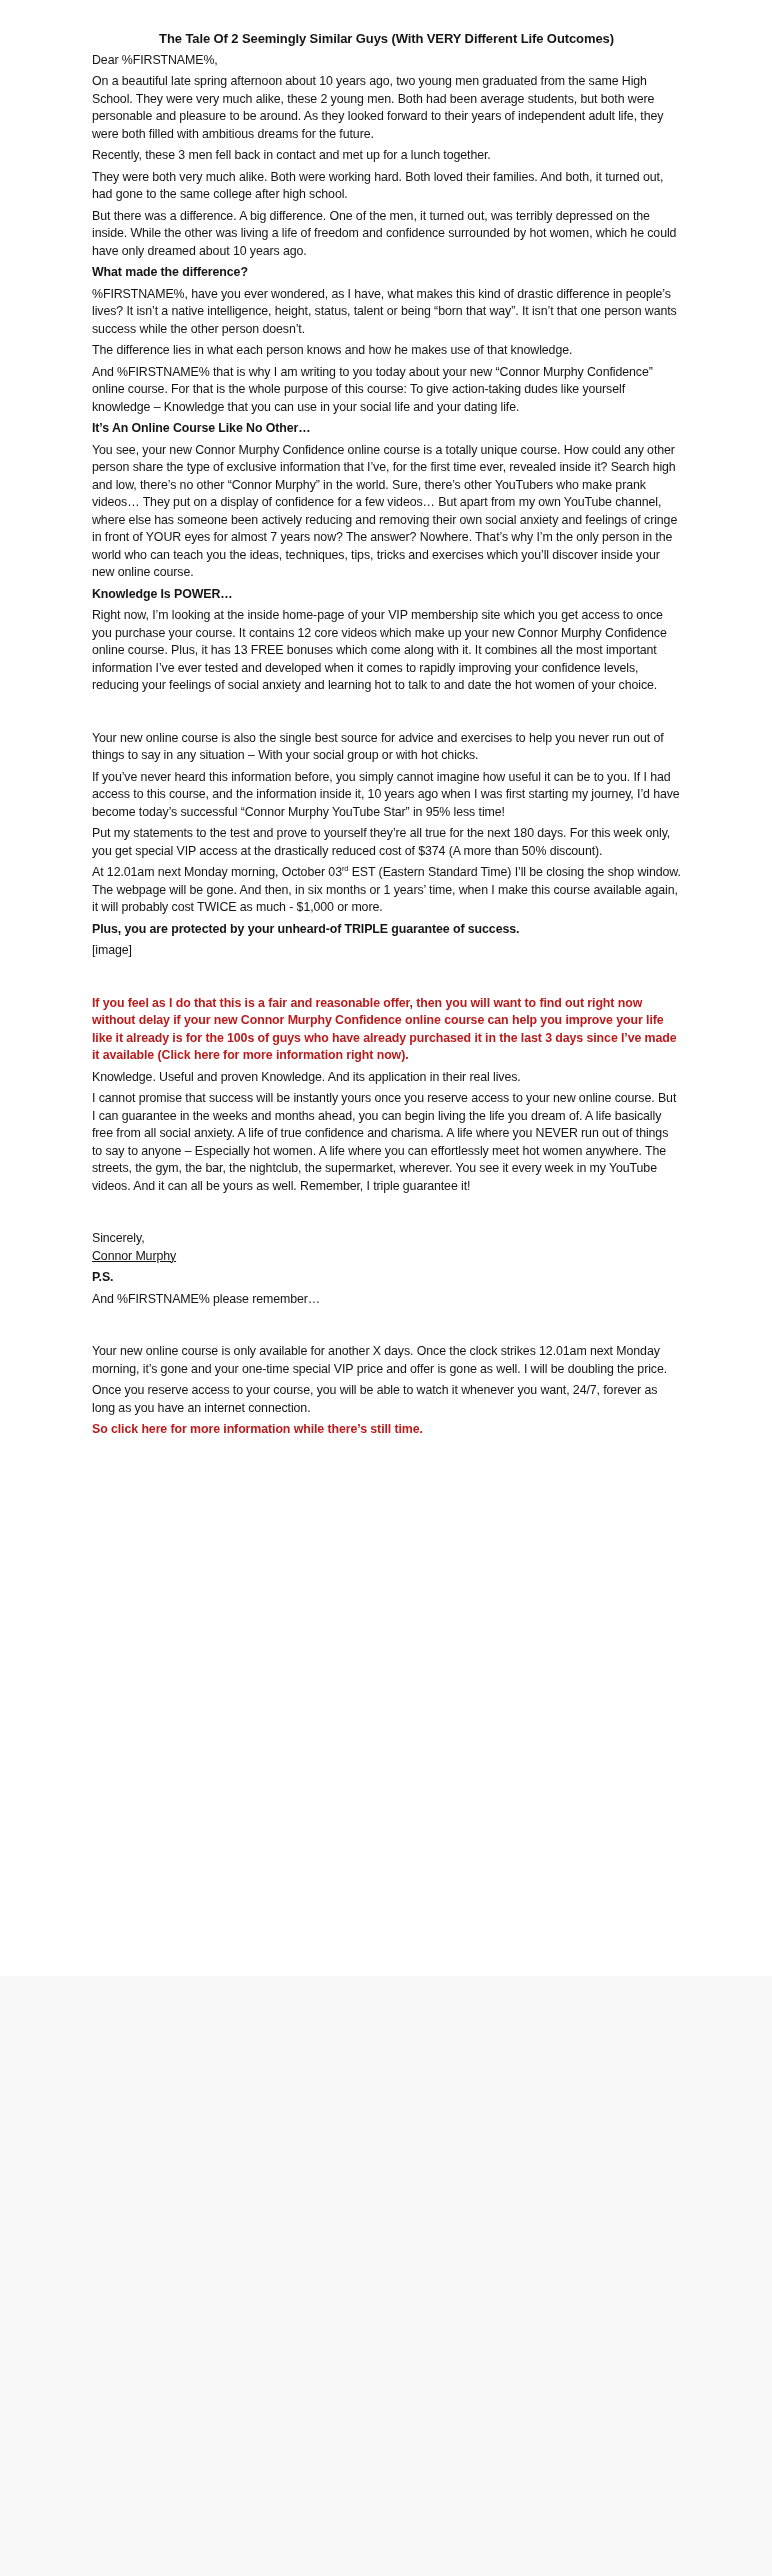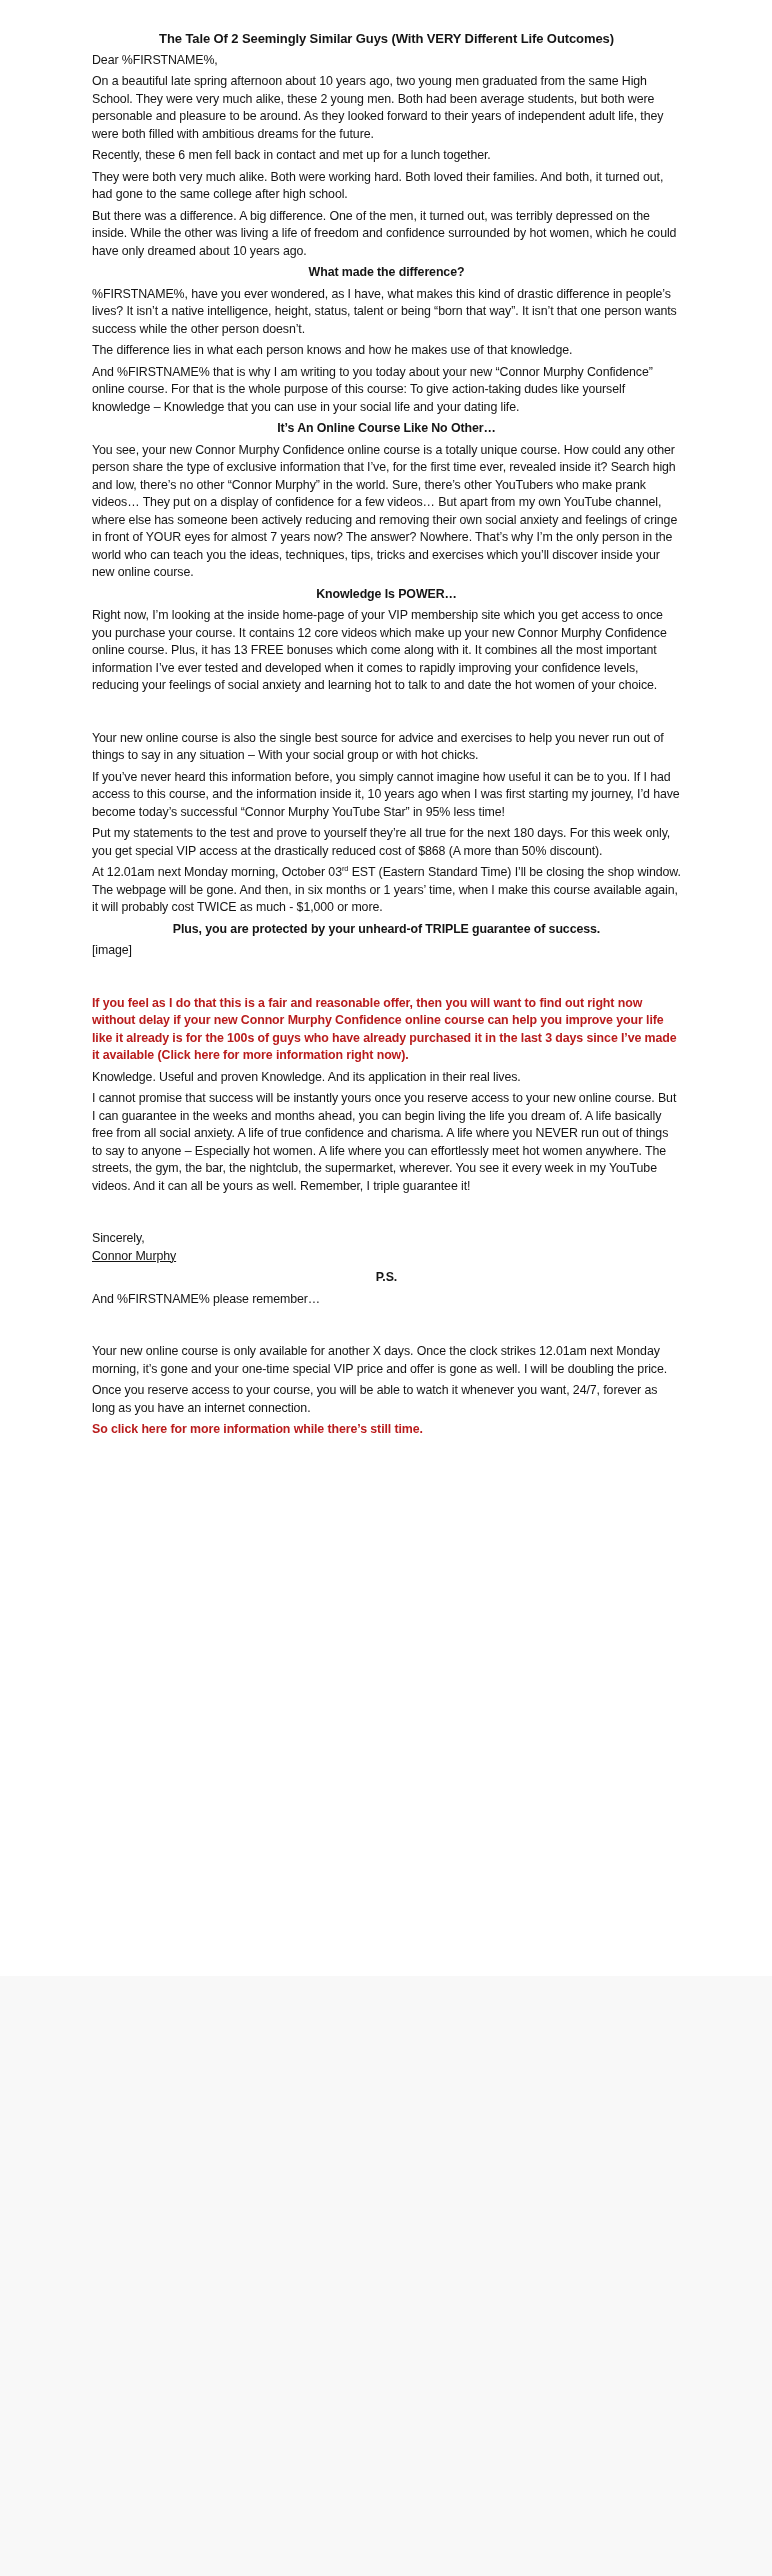--- a/index.html
+++ b/index.html
@@ -23,51 +23,51 @@
     line-height: 17.5px;
     color: #151515;
     letter-spacing: -0.1px;
   }
   .title {
     margin-top: 0;
     text-align: center;
     font-weight: bold;
     font-size: 13px;
   }
-  .heading { font-weight: bold; text-align: center; }
+  .heading { font-weight: bold; }
   .gap2 { margin-top: 35px; }
   .tight { margin-top: 0; text-decoration: underline; }
   .blue {
     color: #b91c1c;
     font-weight: bold;
   }
   sup { font-size: 60%; line-height: 0; }
   .canvas-rest { height: 1115px; background: #f8f8f8; }
 </style>
 </head>
 <body>
 
 <div class="page">
   <p class="block title">The Tale Of 2 Seemingly Similar Guys (With VERY Different Life Outcomes)</p>
   <p class="block">Dear %FIRSTNAME%,</p>
   <p class="block">On a beautiful late spring afternoon about 10 years ago, two young men graduated from the same High School. They were very much alike, these 2 young men. Both had been average students, but both were personable and pleasure to be around. As they looked forward to their years of independent adult life, they were both filled with ambitious dreams for the future.</p>
-  <p class="block">Recently, these 6 men fell back in contact and met up for a lunch together.</p>
+  <p class="block">Recently, these 3 men fell back in contact and met up for a lunch together.</p>
   <p class="block">They were both very much alike. Both were working hard. Both loved their families. And both, it turned out, had gone to the same college after high school.</p>
   <p class="block">But there was a difference. A big difference. One of the men, it turned out, was terribly depressed on the inside. While the other was living a life of freedom and confidence surrounded by hot women, which he could have only dreamed about 10 years ago.</p>
   <p class="block heading">What made the difference?</p>
   <p class="block">%FIRSTNAME%, have you ever wondered, as I have, what makes this kind of drastic difference in people’s lives? It isn’t a native intelligence, height, status, talent or being “born that way”. It isn’t that one person wants success while the other person doesn’t.</p>
   <p class="block">The difference lies in what each person knows and how he makes use of that knowledge.</p>
   <p class="block">And %FIRSTNAME% that is why I am writing to you today about your new “Connor Murphy Confidence” online course. For that is the whole purpose of this course: To give action-taking dudes like yourself knowledge – Knowledge that you can use in your social life and your dating life.</p>
   <p class="block heading">It’s An Online Course Like No Other…</p>
   <p class="block">You see, your new Connor Murphy Confidence online course is a totally unique course. How could any other person share the type of exclusive information that I’ve, for the first time ever, revealed inside it? Search high and low, there’s no other “Connor Murphy” in the world. Sure, there’s other YouTubers who make prank videos… They put on a display of confidence for a few videos… But apart from my own YouTube channel, where else has someone been actively reducing and removing their own social anxiety and feelings of cringe in front of YOUR eyes for almost 7 years now? The answer? Nowhere. That’s why I’m the only person in the world who can teach you the ideas, techniques, tips, tricks and exercises which you’ll discover inside your new online course.</p>
   <p class="block heading">Knowledge Is POWER…</p>
   <p class="block">Right now, I’m looking at the inside home-page of your VIP membership site which you get access to once you purchase your course. It contains 12 core videos which make up your new Connor Murphy Confidence online course. Plus, it has 13 FREE bonuses which come along with it. It combines all the most important information I’ve ever tested and developed when it comes to rapidly improving your confidence levels, reducing your feelings of social anxiety and learning hot to talk to and date the hot women of your choice.</p>
   <p class="block gap2">Your new online course is also the single best source for advice and exercises to help you never run out of things to say in any situation – With your social group or with hot chicks.</p>
   <p class="block">If you’ve never heard this information before, you simply cannot imagine how useful it can be to you. If I had access to this course, and the information inside it, 10 years ago when I was first starting my journey, I’d have become today’s successful “Connor Murphy YouTube Star” in 95% less time!</p>
-  <p class="block">Put my statements to the test and prove to yourself they’re all true for the next 180 days. For this week only, you get special VIP access at the drastically reduced cost of $868 (A more than 50% discount).</p>
+  <p class="block">Put my statements to the test and prove to yourself they’re all true for the next 180 days. For this week only, you get special VIP access at the drastically reduced cost of $374 (A more than 50% discount).</p>
   <p class="block"><span>At 12.01am next Monday morning, October 03</span><sup>rd</sup><span> EST (Eastern Standard Time) I’ll be closing the shop window. The webpage will be gone. And then, in six months or 1 years’ time, when I make this course available again, it will probably cost TWICE as much - $1,000 or more.</span></p>
   <p class="block heading">Plus, you are protected by your unheard-of TRIPLE guarantee of success.</p>
   <p class="block">[image]</p>
   <p class="block blue gap2">If you feel as I do that this is a fair and reasonable offer, then you will want to find out right now without delay if your new Connor Murphy Confidence online course can help you improve your life like it already is for the 100s of guys who have already purchased it in the last 3 days since I’ve made it available (Click here for more information right now).</p>
   <p class="block">Knowledge. Useful and proven Knowledge. And its application in their real lives.</p>
   <p class="block">I cannot promise that success will be instantly yours once you reserve access to your new online course. But I can guarantee in the weeks and months ahead, you can begin living the life you dream of. A life basically free from all social anxiety. A life of true confidence and charisma. A life where you NEVER run out of things to say to anyone – Especially hot women. A life where you can effortlessly meet hot women anywhere. The streets, the gym, the bar, the nightclub, the supermarket, wherever. You see it every week in my YouTube videos. And it can all be yours as well. Remember, I triple guarantee it!</p>
   <p class="block gap2">Sincerely,</p>
   <p class="block tight">Connor Murphy</p>
   <p class="block heading">P.S.</p>
   <p class="block">And %FIRSTNAME% please remember…</p>

